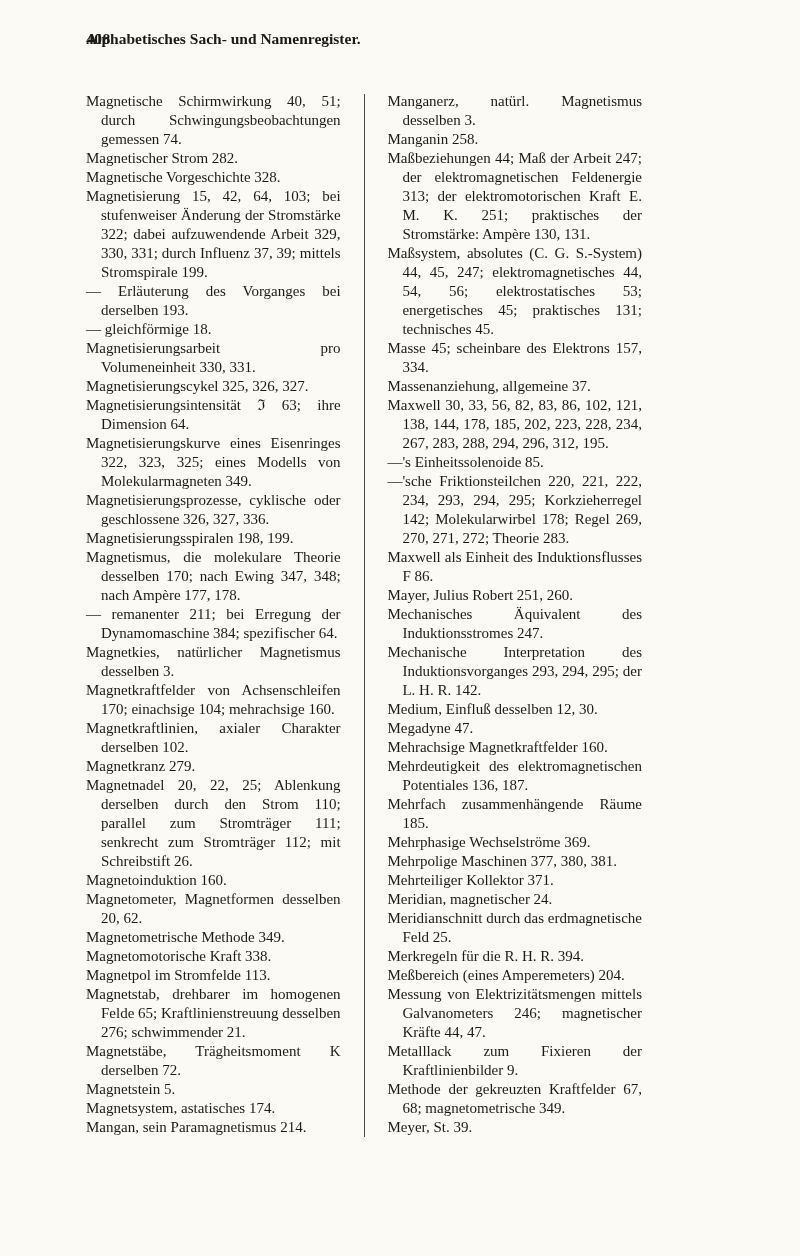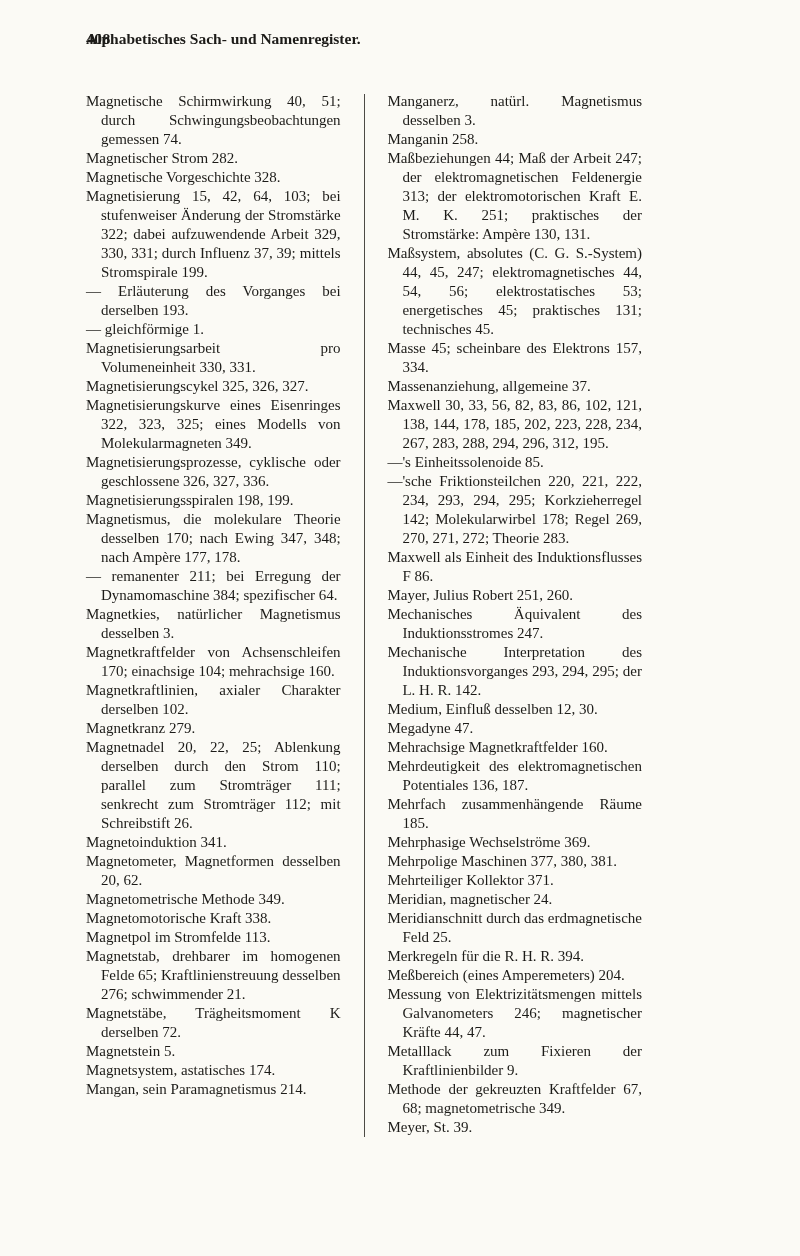--- a/index.html
+++ b/index.html
@@ -68,34 +68,35 @@
     <span class="running-title">Alphabetisches Sach- und Namenregister.</span>
   </div>
 
   <div class="columns">
     <div class="col">
         <div class="entry">Magnetische Schirmwirkung 40, 51; durch Schwingungsbeobachtungen gemessen 74.</div>
         <div class="entry">Magnetischer Strom 282.</div>
         <div class="entry">Magnetische Vorgeschichte 328.</div>
         <div class="entry">Magnetisierung 15, 42, 64, 103; bei stufenweiser Änderung der Stromstärke 322; dabei aufzuwendende Arbeit 329, 330, 331; durch Influenz 37, 39; mittels Stromspirale 199.</div>
         <div class="entry">— Erläuterung des Vorganges bei derselben 193.</div>
-        <div class="entry">— gleichförmige 1.</div>
+        <div class="entry">— gleichförmige 18.</div>
         <div class="entry">Magnetisierungsarbeit pro Volumeneinheit 330, 331.</div>
         <div class="entry">Magnetisierungscykel 325, 326, 327.</div>
+        <div class="entry">Magnetisierungsintensität ℑ 63; ihre Dimension 64.</div>
         <div class="entry">Magnetisierungskurve eines Eisenringes 322, 323, 325; eines Modells von Molekularmagneten 349.</div>
         <div class="entry">Magnetisierungsprozesse, cyklische oder geschlossene 326, 327, 336.</div>
         <div class="entry">Magnetisierungsspiralen 198, 199.</div>
         <div class="entry">Magnetismus, die molekulare Theorie desselben 170; nach Ewing 347, 348; nach Ampère 177, 178.</div>
         <div class="entry">— remanenter 211; bei Erregung der Dynamomaschine 384; spezifischer 64.</div>
         <div class="entry">Magnetkies, natürlicher Magnetismus desselben 3.</div>
         <div class="entry">Magnetkraftfelder von Achsenschleifen 170; einachsige 104; mehrachsige 160.</div>
         <div class="entry">Magnetkraftlinien, axialer Charakter derselben 102.</div>
         <div class="entry">Magnetkranz 279.</div>
         <div class="entry">Magnetnadel 20, 22, 25; Ablenkung derselben durch den Strom 110; parallel zum Stromträger 111; senkrecht zum Stromträger 112; mit Schreibstift 26.</div>
-        <div class="entry">Magnetoinduktion 341.</div>
+        <div class="entry">Magnetoinduktion 160.</div>
         <div class="entry">Magnetometer, Magnetformen desselben 20, 62.</div>
         <div class="entry">Magnetometrische Methode 349.</div>
         <div class="entry">Magnetomotorische Kraft 338.</div>
         <div class="entry">Magnetpol im Stromfelde 113.</div>
         <div class="entry">Magnetstab, drehbarer im homogenen Felde 65; Kraftlinienstreuung desselben 276; schwimmender 21.</div>
         <div class="entry">Magnetstäbe, Trägheitsmoment K derselben 72.</div>
         <div class="entry">Magnetstein 5.</div>
         <div class="entry">Magnetsystem, astatisches 174.</div>
         <div class="entry">Mangan, sein Paramagnetismus 214.</div>
       </div>

